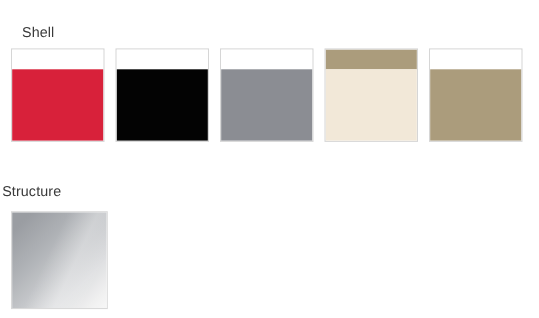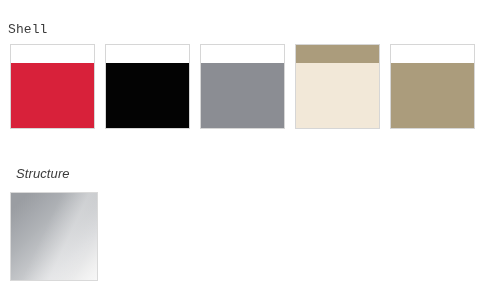--- a/index.html
+++ b/index.html
@@ -25,22 +25,22 @@
   
   .section-title {
     position: absolute;
     font-family: "Liberation Sans", sans-serif;
     font-size: 13px;
     line-height: 16px;
     color: #3a3a3a;
     letter-spacing: 0.1px;
     white-space: nowrap;
   }
-  .section-title.shell-title { left: 8px; top: 22px; font-family: Liberation Mono, monospace; }
-  .section-title.structure-title { left: 16px; top: 166px; font-style: italic; }
+  .section-title.shell-title { left: 20px; top: 22px; }
+  .section-title.structure-title { left: 2px; top: 166px; }
 
   
   .shell-row {
     position: absolute;
     left: 10px;
     top: 44px;
     width: 470px;
     height: 85px;
   }
   .swatch {

